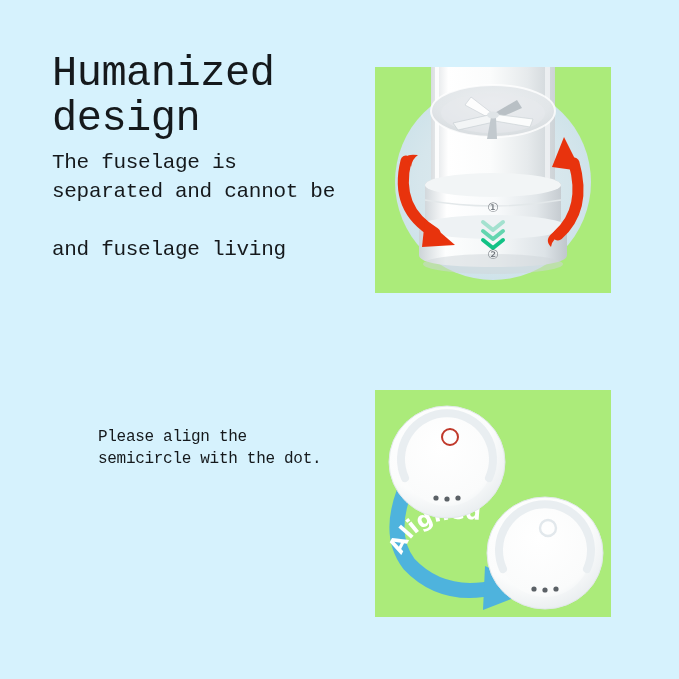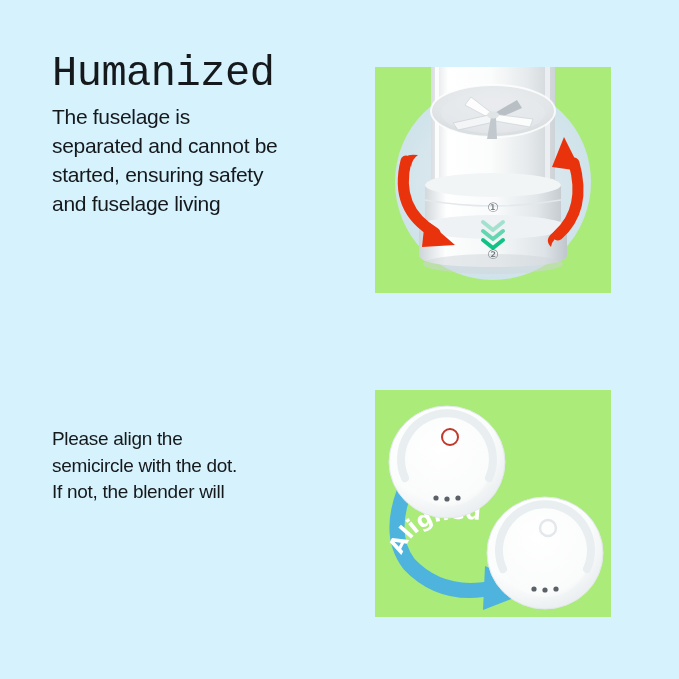--- a/index.html
+++ b/index.html
@@ -34,50 +34,50 @@
   .heading {
     font-family: Liberation Mono, monospace;
     font-size: 42px;
     line-height: 1.08;
     color: #15191c;
     letter-spacing: -0.5px;
     margin: 0 0 6px 0;
     font-weight: 400;
   }
   .body-text {
-    font-family: Liberation Sans, sans-serif;
+    font-family: Liberation Mono, monospace;
     font-size: 21px;
     line-height: 1.38;
     color: #15191c;
     margin: 0;
     letter-spacing: -0.3px;
   }
-  .block-2 .body-text { font-size: 19px; }
+  .block-2 .body-text { font-size: 16px; margin-left: 46px; }
 
   
   .panel {
     position: absolute;
     left: 375px;
     width: 236px;
     background: #abeb7a;
     overflow: hidden;
   }
   .panel-1 { top: 67px; height: 226px; }
   .panel-2 { top: 390px; height: 227px; }
 
   .panel svg { display: block; }
 </style>
 </head>
 <body>
 
 <div class="page">
 
   <div class="text-col block-1">
-    <h1 class="heading"><span>Humanized</span><br></h1>
-    <p class="body-text"><span>The fuselage is</span><br><span>separated and cannot be</span><br><span>started, ensuring safety</span><br><span>and fuselage living</span></p>
+    <h1 class="heading"><span>Humanized</span><br><span>design</span></h1>
+    <p class="body-text"><span>The fuselage is</span><br><span>separated and cannot be</span><br><br><span>and fuselage living</span></p>
   </div>
 
   <div class="panel panel-1">
     <svg width="236" height="226" viewBox="0 0 236 226" xmlns="http://www.w3.org/2000/svg">
       <defs>
         <linearGradient id="cupGrad" x1="0" y1="0" x2="1" y2="0">
           <stop offset="0%" stop-color="#d9dde0"></stop>
           <stop offset="14%" stop-color="#ffffff"></stop>
           <stop offset="48%" stop-color="#fbfcfc"></stop>
           <stop offset="78%" stop-color="#e6eaec"></stop>
@@ -156,21 +156,21 @@
       <g>
         <path d="M183 168 Q212 142 199 96" fill="none" stroke="#e8330d" stroke-width="11" stroke-linecap="round"></path>
         <path d="M180 164 Q168 172 176 180 Q178 170 186 169 Z" fill="#e8330d"></path>
         <path d="M206 104 L189 70 L177 100 Z" fill="#e8330d"></path>
       </g>
     </svg>
   </div>
 
   <div class="text-col block-2">
     <h1 class="heading"><br></h1>
-    <p class="body-text"><span>Please align the</span><br><span>semicircle with the dot.</span><br><span>If not, the blender will</span><br><br></p>
+    <p class="body-text"><span>Please align the</span><br><span>semicircle with the dot.</span><br><br><br></p>
   </div>
 
   <div class="panel panel-2">
     <svg width="236" height="227" viewBox="0 0 236 227" xmlns="http://www.w3.org/2000/svg">
       <defs>
         <radialGradient id="discGrad" cx="40%" cy="32%" r="78%">
           <stop offset="0%" stop-color="#ffffff"></stop>
           <stop offset="62%" stop-color="#fbfcfc"></stop>
           <stop offset="100%" stop-color="#e4e9ec"></stop>
         </radialGradient>

